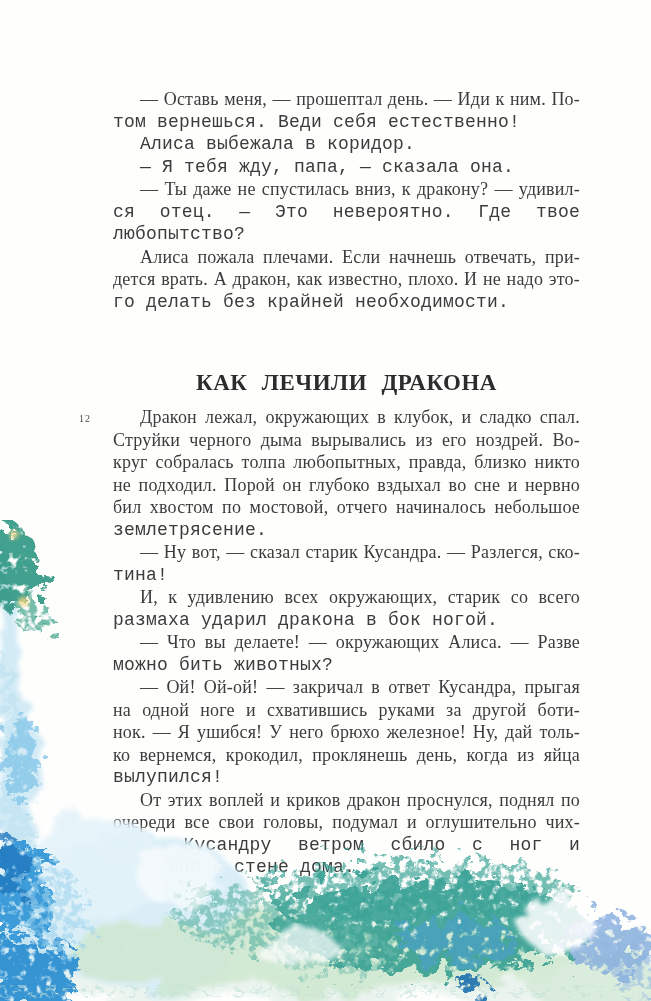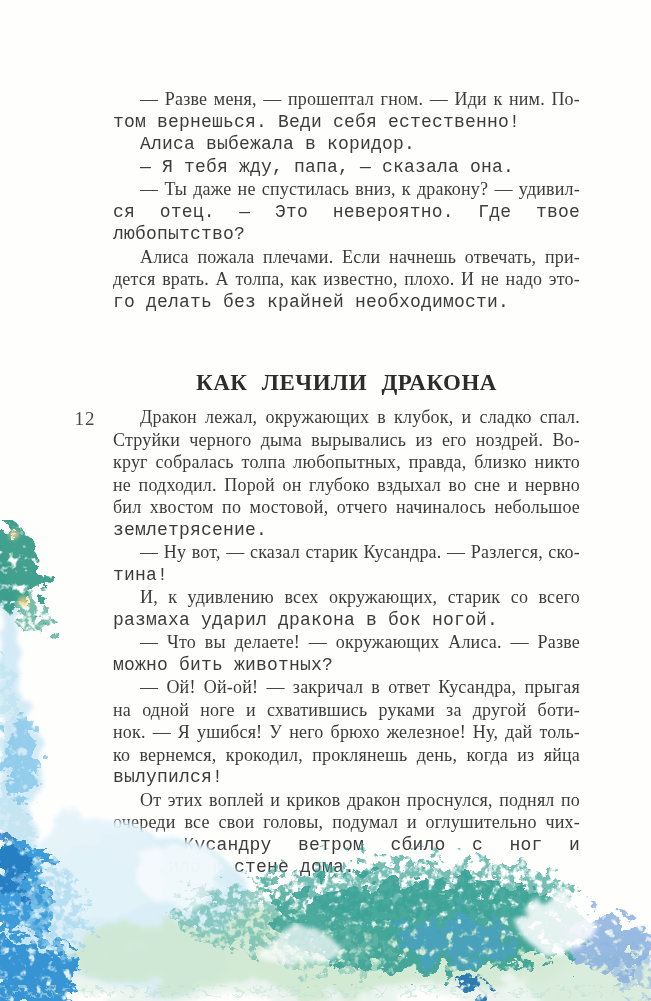--- a/index.html
+++ b/index.html
@@ -34,55 +34,55 @@
     font-weight:bold;
     color:#2c2c2c;
     text-align:center;
     letter-spacing:0.5px;
     word-spacing:0.35em;
   }
   .page-number{
     position:absolute;
     left:70px;top:410px;
     width:30px;
-    font-size:19px;line-height:18px;
+    font-size:10px;line-height:18px;
     color:#4a4a4a;
     text-align:center;
     letter-spacing:1px;
   }
   .watercolor{
     position:absolute;
     left:0;top:520px;
     width:651px;height:481px;
     pointer-events:none;
   }
 </style>
 </head>
 <body>
 
 <div class="page">
 
   <div class="text-col" id="intro-block">
       <div class="para">
-        <div class="tline first">— Разве меня, — прошептал гном. — Иди к ним. По-</div>
+        <div class="tline first">— Оставь меня, — прошептал день. — Иди к ним. По-</div>
         <div class="tline last">том вернешься. Веди себя естественно!</div>
       </div>
       <div class="para">
         <div class="tline first last">Алиса выбежала в коридор.</div>
       </div>
       <div class="para">
         <div class="tline first last">— Я тебя жду, папа, — сказала она.</div>
       </div>
       <div class="para">
         <div class="tline first">— Ты даже не спустилась вниз, к дракону? — удивил-</div>
         <div class="tline last">ся отец. — Это невероятно. Где твое любопытство?</div>
       </div>
       <div class="para">
         <div class="tline first">Алиса пожала плечами. Если начнешь отвечать, при-</div>
-        <div class="tline">дется врать. А толпа, как известно, плохо. И не надо это-</div>
+        <div class="tline">дется врать. А дракон, как известно, плохо. И не надо это-</div>
         <div class="tline last">го делать без крайней необходимости.</div>
       </div>
     </div>
 
   <div class="chapter-title">КАК ЛЕЧИЛИ ДРАКОНА</div>
 
   <div class="page-number">12</div>
 
   <div class="text-col" id="chapter-body">
       <div class="para">

